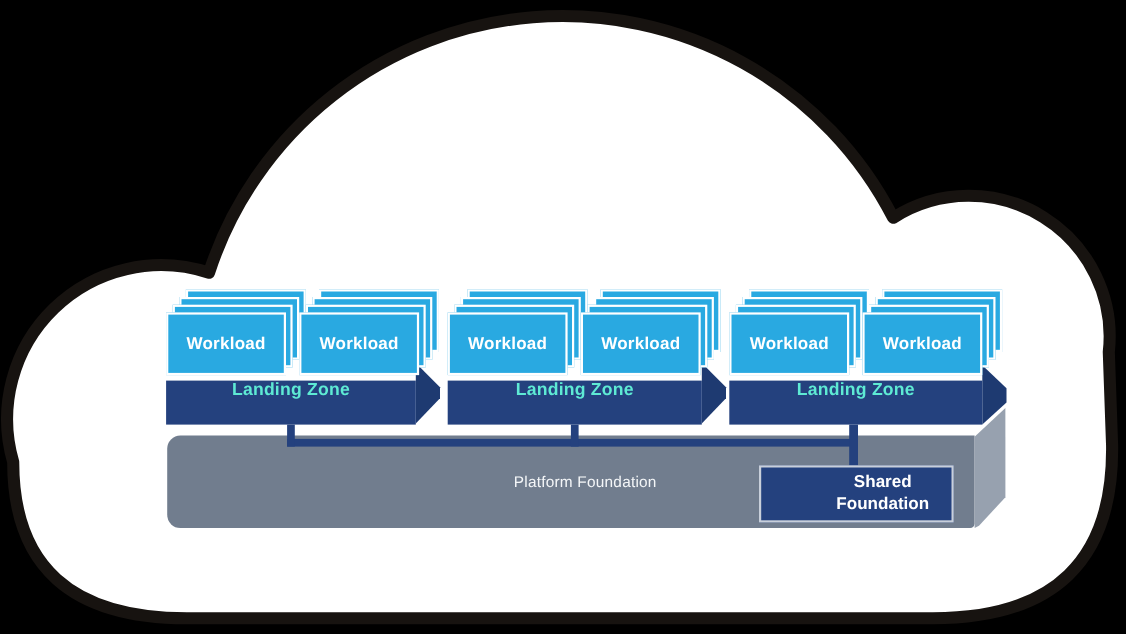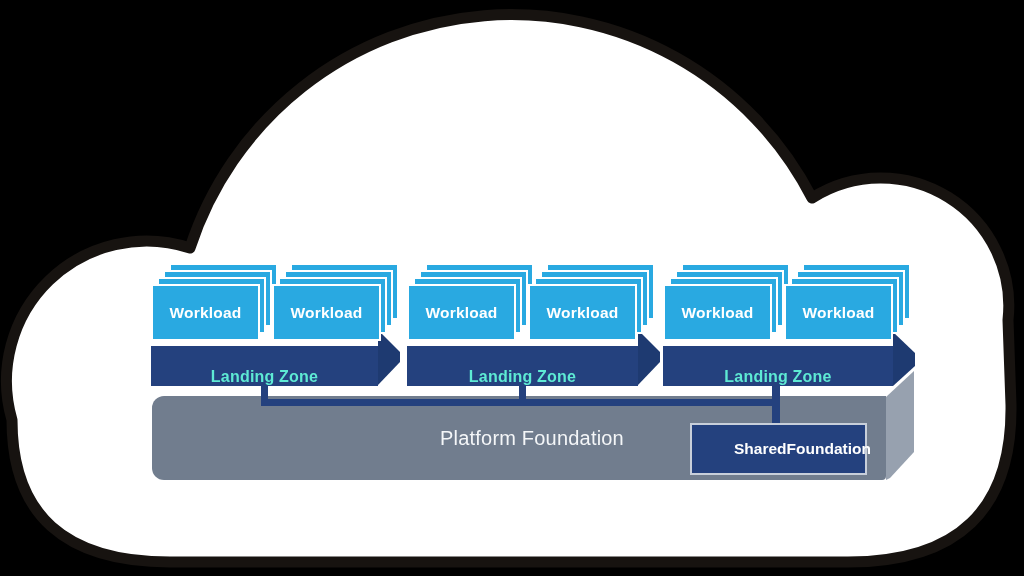--- a/index.html
+++ b/index.html
@@ -11,27 +11,27 @@
   .stage svg{position:absolute;left:0;top:0;}
 
   
   .platform{
     position:absolute;left:152px;top:396px;width:734px;height:84px;
     background:#717D8E;border-radius:12px 0 4px 12px;
   }
   .platform-label{
     position:absolute;left:152px;top:427px;width:760px;height:22px;
     display:flex;align-items:center;justify-content:center;
-    color:#F4F6F8;font-size:20px;font-weight:400;letter-spacing:.2px;
+    color:#F4F6F8;font-size:14px;font-weight:400;letter-spacing:.2px;
   }
 
   
   .zone{
     position:absolute;top:346px;height:40px;background:#24417E;
-    display:flex;align-items:flex-end;justify-content:center;
+    display:flex;align-items:flex-start;justify-content:center;
   }
   .z1{left:151px;width:227px;}
   .z2{left:407px;width:231px;}
   .z3{left:663px;width:230px;}
   .bar-label{
     color:#5eead4;font-size:16px;font-weight:600;letter-spacing:.2px;white-space:nowrap;
   }
 
   
   .stack{position:absolute;top:-62px;width:109px;height:57px;}
@@ -44,21 +44,21 @@
   .l3{left:18px;top:-21px;}
   .l2{left:12px;top:-14px;}
   .l1{left:6px;top:-7px;}
   .front{left:0;top:0;display:flex;align-items:center;justify-content:center;}
   .front span{color:#fff;font-size:15.5px;font-weight:600;letter-spacing:.2px;}
 
   
   .shared{
     position:absolute;left:690px;top:423px;width:177px;height:52px;box-sizing:border-box;
     background:#24417E;border:2px solid #C8CFDA;
-    display:flex;flex-direction:row;align-items:center;justify-content:center;
+    display:flex;flex-direction:column;align-items:center;justify-content:center;
     color:#fff;font-size:15.5px;font-weight:600;line-height:20px;text-align:center;padding-left:48px;
   }
 
   
   .logo{
     position:absolute;left:788px;top:509px;width:140px;height:24px;
     font-size:18.5px;font-weight:700;letter-spacing:.4px;white-space:nowrap;
   }
   .logo .p1{color:#3C7CC3;}
   .logo .p2{color:#B3CCE9;}

